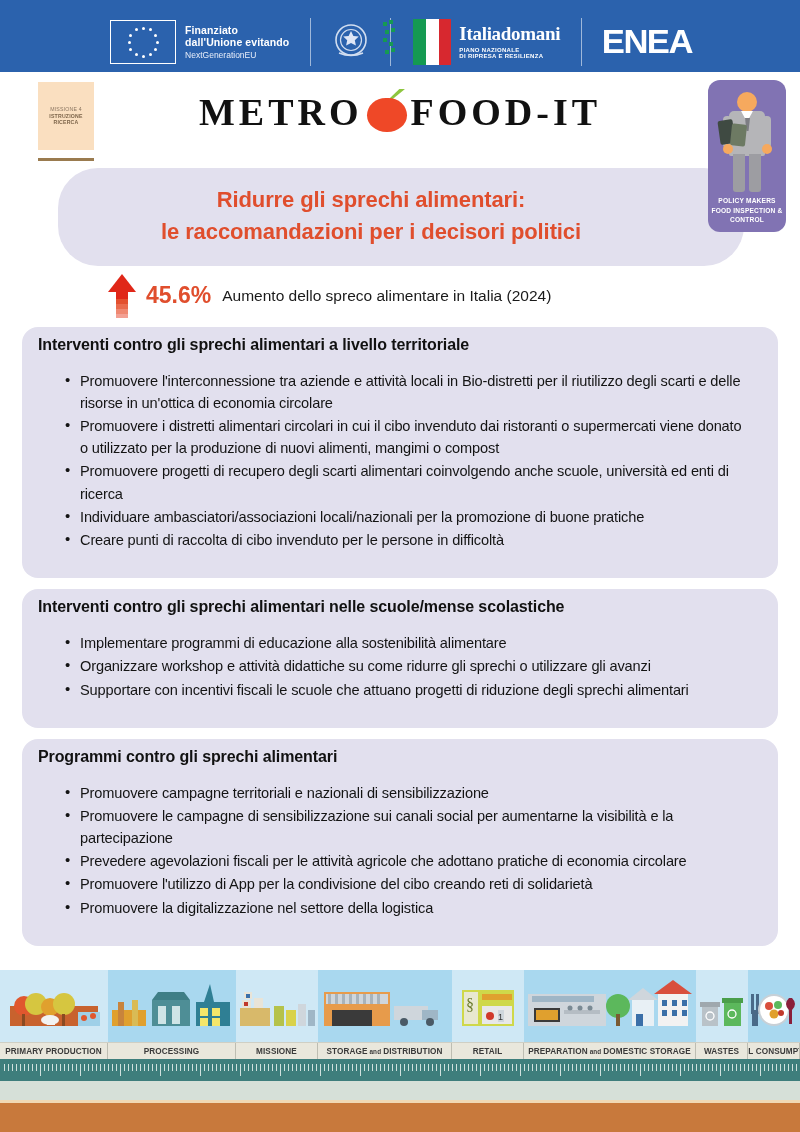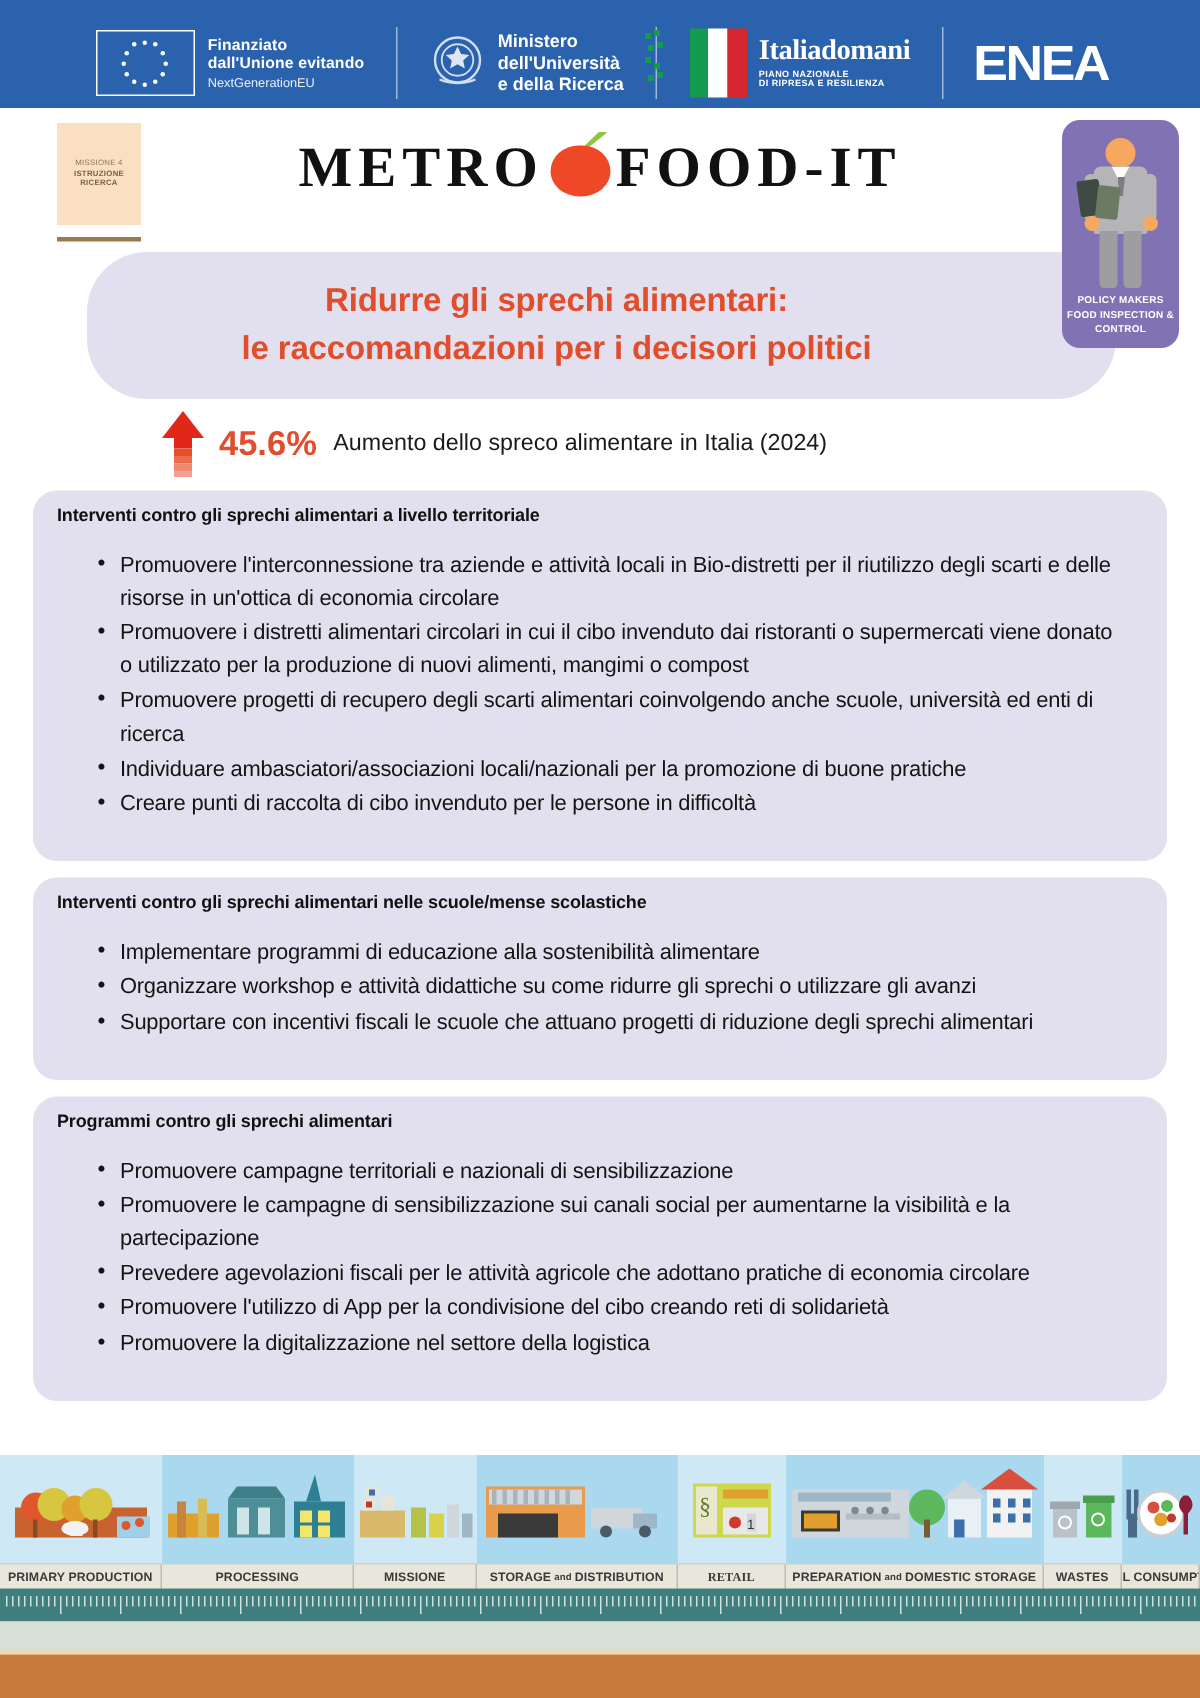--- a/index.html
+++ b/index.html
@@ -9,24 +9,24 @@
     font-family: "Liberation Sans", sans-serif;
     overflow: hidden;
     position: relative;
   }
 
   
   .topbar {
     height: 72px;
     background: #2b62ad;
     display: flex;
-    align-items: flex-end;
+    align-items: flex-start;
     justify-content: center;
     gap: 0;
-    padding: 4px 30px;
+    padding: 16px 30px;
   }
   .logo-cell {
     display: flex;
     align-items: center;
     justify-content: center;
     height: 52px;
     padding: 0 22px;
     position: relative;
   }
   .logo-divider::after {
@@ -217,21 +217,21 @@
 
   
   .blocks { margin: 10px 22px 0 22px; }
   .block {
     background: #e2e0ee;
     border-radius: 16px;
     padding: 9px 16px 11px 16px;
     margin-bottom: 11px;
   }
   .block-title {
-    font-size: 12px;
+    font-size: 16px;
     font-weight: bold;
     color: #111;
     margin-bottom: 2px;
     letter-spacing: -0.1px;
   }
   .block ul { list-style: none; margin: 16px; padding: 0; }
   .block li {
     position: relative;
     padding-left: 26px;
     font-size: 14.6px;
@@ -304,25 +304,20 @@
   </div>
 
   <div class="logo-cell logo-divider">
     <div class="mur-emblem">
       <svg width="36" height="44" viewBox="0 0 36 44">
         <circle cx="18" cy="20" r="15" fill="none" stroke="#dbe5f4" stroke-width="1.6"></circle>
         <circle cx="18" cy="20" r="10.5" fill="none" stroke="#dbe5f4" stroke-width="1.2"></circle>
         <path d="M18 11 l2.4 5 5.4.6 -4 3.7 1.1 5.3 -4.9-2.7 -4.9 2.7 1.1-5.3 -4-3.7 5.4-.6z" fill="#e8eefa"></path>
         <path d="M6 33 q12 5 24 0" fill="none" stroke="#dbe5f4" stroke-width="1.4"></path>
       </svg>
-    </div>
-    <div class="mur-text">
-      <div>Ministero</div>
-      <div>dell'Università</div>
-      <div>e della Ricerca</div>
     </div>
   </div>
 
   <div class="logo-cell logo-divider">
     <div class="ita-dots" id="itadots">
         <span class="ita-dot" style="left: 0px; top: 2px;"></span>
         <span class="ita-dot" style="left: 6px; top: 0px;"></span>
         <span class="ita-dot" style="left: 2px; top: 10px;"></span>
         <span class="ita-dot" style="left: 8px; top: 8px;"></span>
         <span class="ita-dot" style="left: 0px; top: 18px;"></span>
@@ -567,21 +562,21 @@
     </div>
   <div class="fc-strip" id="fc-strip">
       <div class="fc-cell" style="width: 108px; text-align: center;">PRIMARY PRODUCTION</div>
       <div class="fc-cell" style="width: 128px;">PROCESSING</div>
       <div class="fc-cell" style="width: 82px;">MISSIONE</div>
       <div class="fc-cell" style="width: 134px;">
         <span>STORAGE</span> 
         <span class="small">and</span> 
         <span>DISTRIBUTION</span>
       </div>
-      <div class="fc-cell" style="width: 72px; font-family: Liberation Serif, serif;">RETAIL</div>
+      <div class="fc-cell" style="width: 72px;">RETAIL</div>
       <div class="fc-cell" style="width: 172px;">
         <span>PREPARATION</span> 
         <span class="small">and</span> 
         <span>DOMESTIC STORAGE</span>
       </div>
       <div class="fc-cell" style="width: 52px;">WASTES</div>
       <div class="fc-cell" style="width: 52px;">FINAL CONSUMPTION</div>
     </div>
   <div class="fc-ruler" id="fc-ruler">
       <span class="fc-tick" style="left: 4px; height: 7px;"></span>

